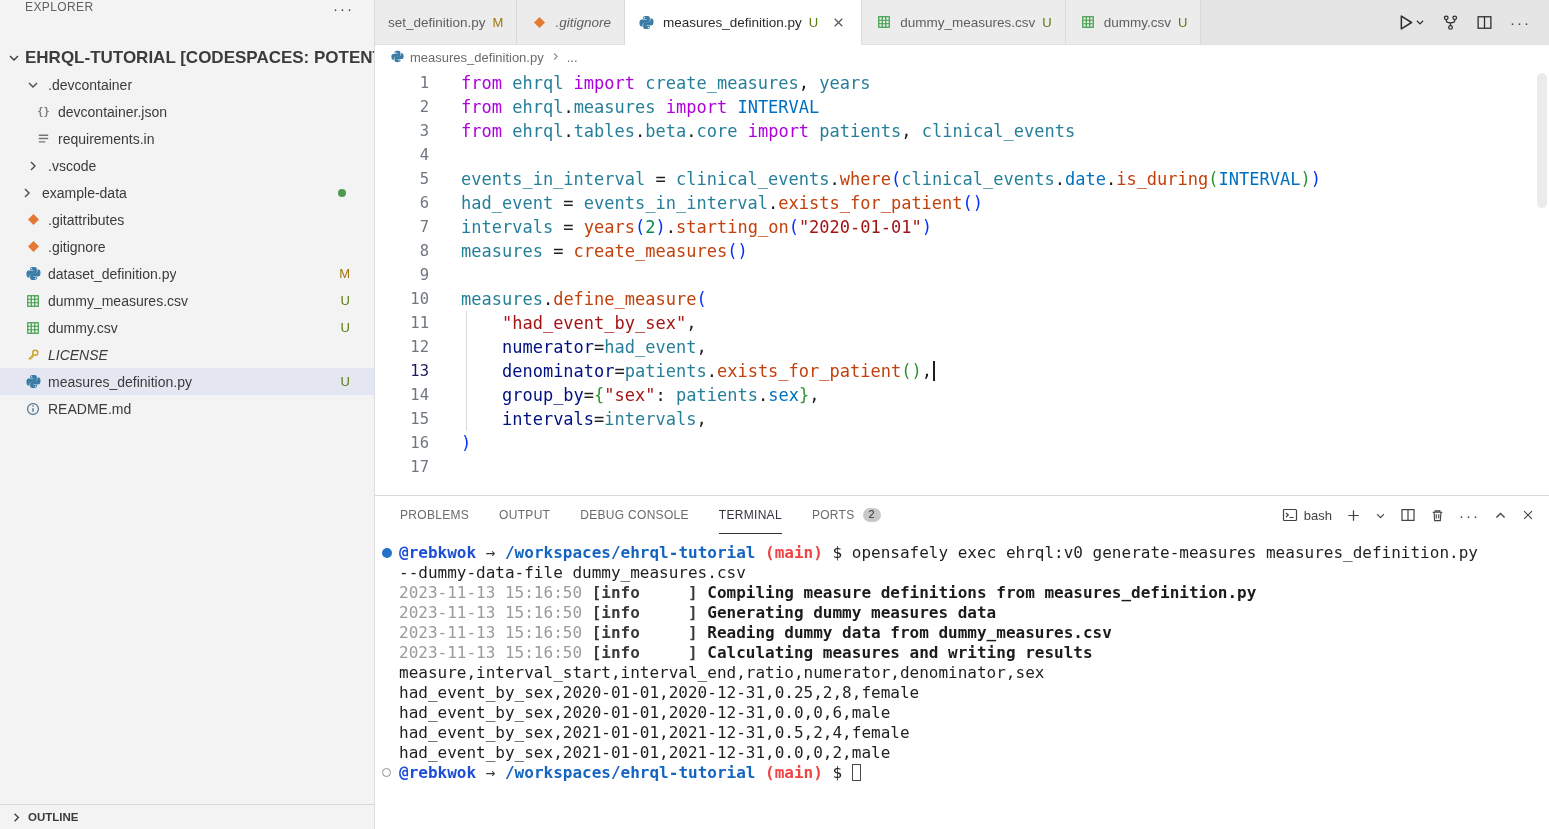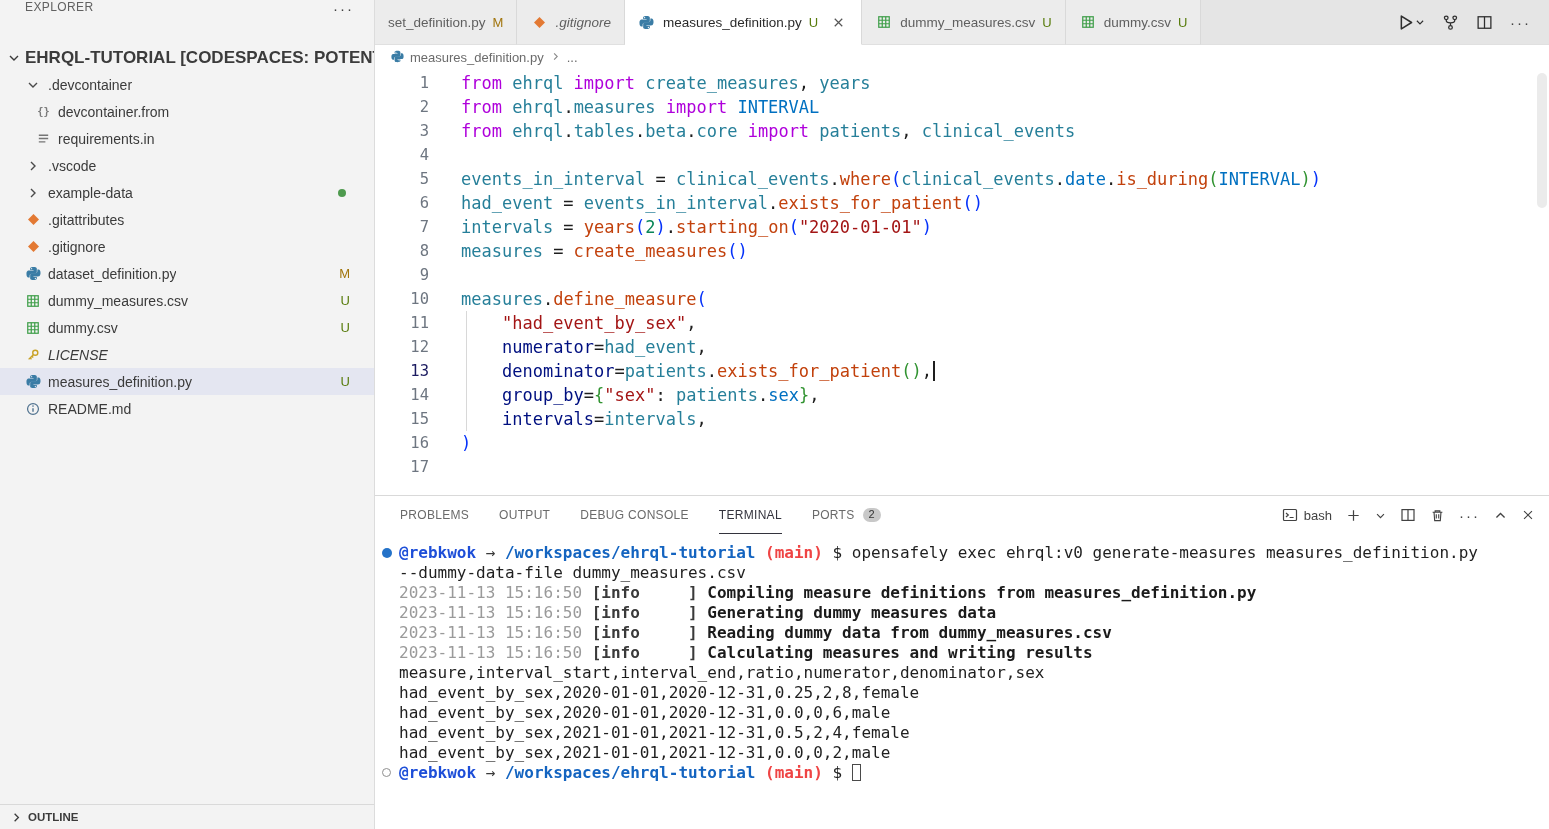--- a/index.html
+++ b/index.html
@@ -125,39 +125,39 @@
             </svg>
           </span>
           <span class="tlabel">.devcontainer</span>
         </div>
         <div class="tree-item" style="padding-left: 34px;">
           <span class="ticon">
             <svg width="15" height="15" viewBox="0 0 16 16">
               <text x="8" y="12" text-anchor="middle" font-size="11" font-weight="bold" fill="#7a7a7a" font-family="monospace">{}</text>
             </svg>
           </span>
-          <span class="tlabel">devcontainer.from</span>
+          <span class="tlabel">devcontainer.json</span>
         </div>
         <div class="tree-item" style="padding-left: 34px;">
           <span class="ticon">
             <svg width="15" height="15" viewBox="0 0 16 16">
               <path d="M3 4.5h10M3 8h10M3 11.5h7" stroke="#757575" stroke-width="1.4" fill="none"></path>
             </svg>
           </span>
           <span class="tlabel">requirements.in</span>
         </div>
         <div class="tree-item" style="padding-left: 24px;">
           <span class="ticon">
             <svg width="16" height="16" viewBox="0 0 16 16">
               <path d="M6 4l4 4-4 4" fill="none" stroke="#4a4a4a" stroke-width="1.4"></path>
             </svg>
           </span>
           <span class="tlabel">.vscode</span>
         </div>
-        <div class="tree-item" style="padding-left: 24px;">
+        <div class="tree-item" style="padding-left: 18px;">
           <span class="ticon">
             <svg width="16" height="16" viewBox="0 0 16 16">
               <path d="M6 4l4 4-4 4" fill="none" stroke="#4a4a4a" stroke-width="1.4"></path>
             </svg>
           </span>
           <span class="tlabel">example-data</span>
           <span class="tdot"></span>
         </div>
         <div class="tree-item" style="padding-left: 24px;">
           <span class="ticon">

